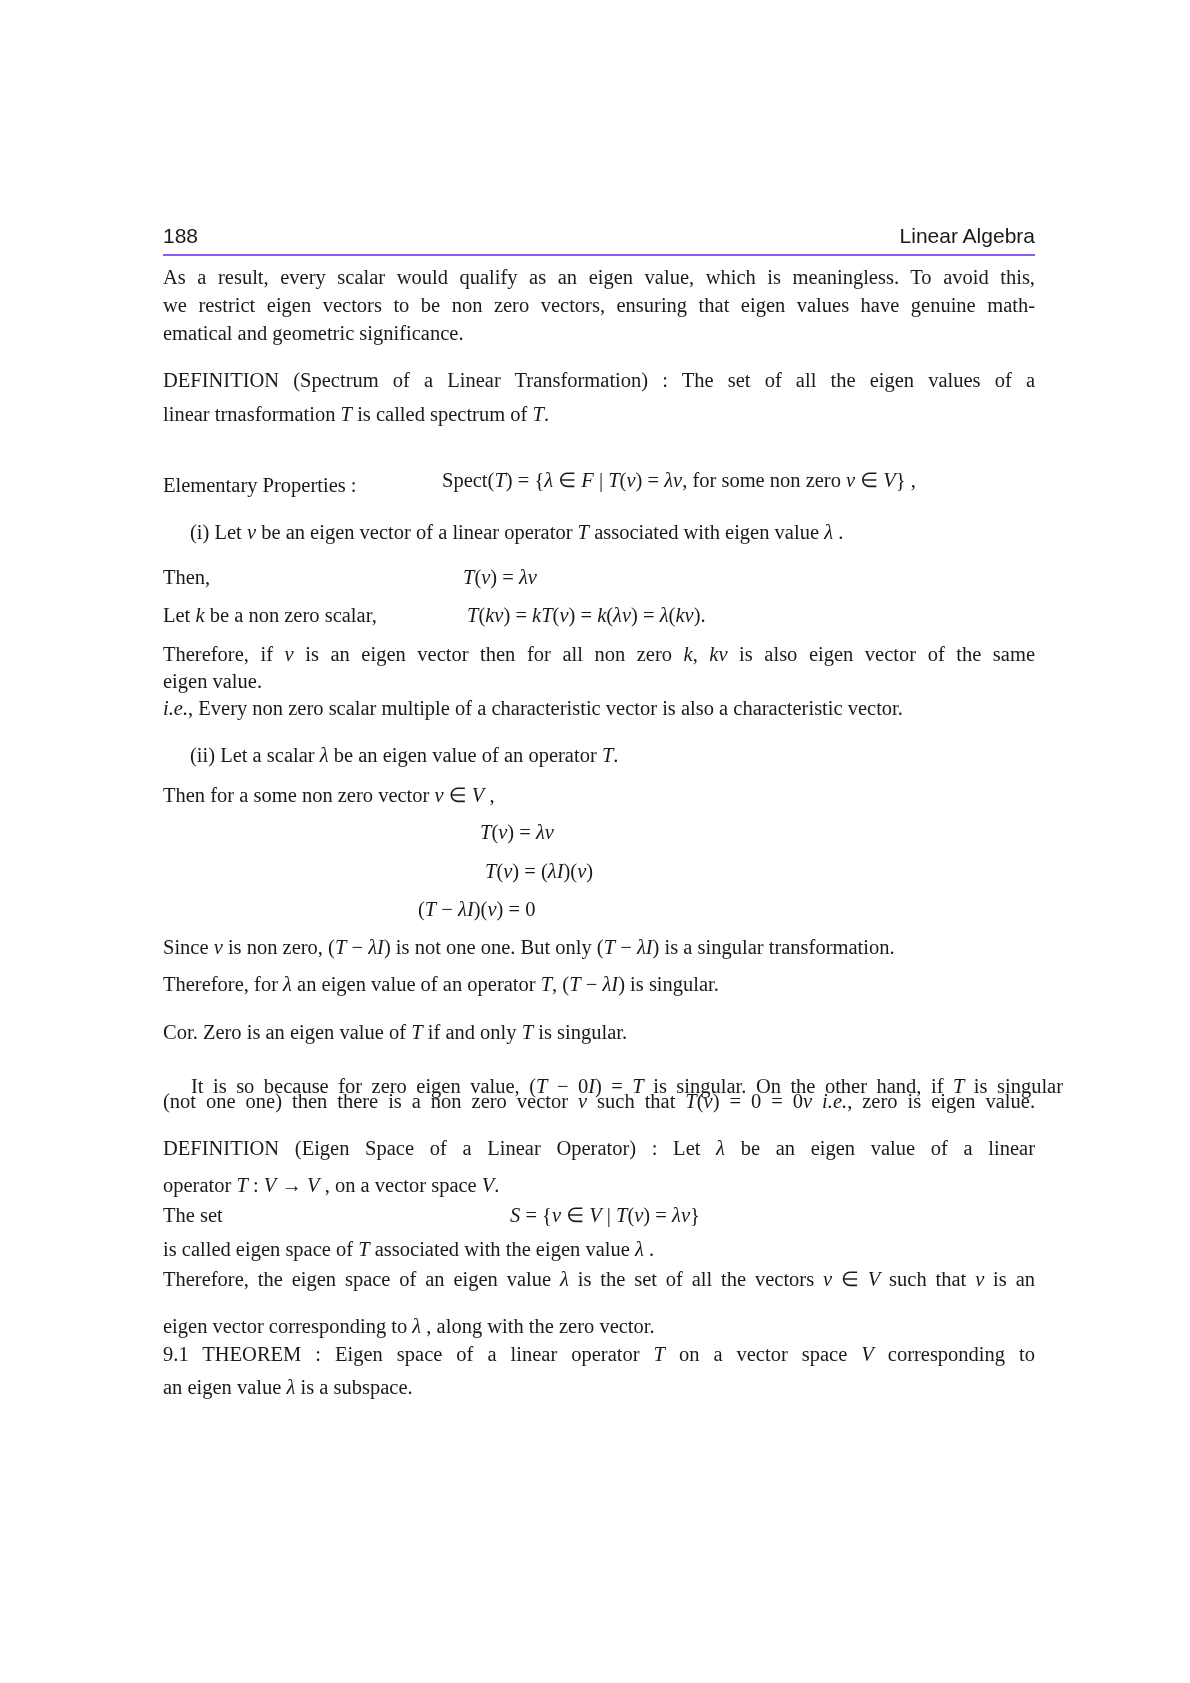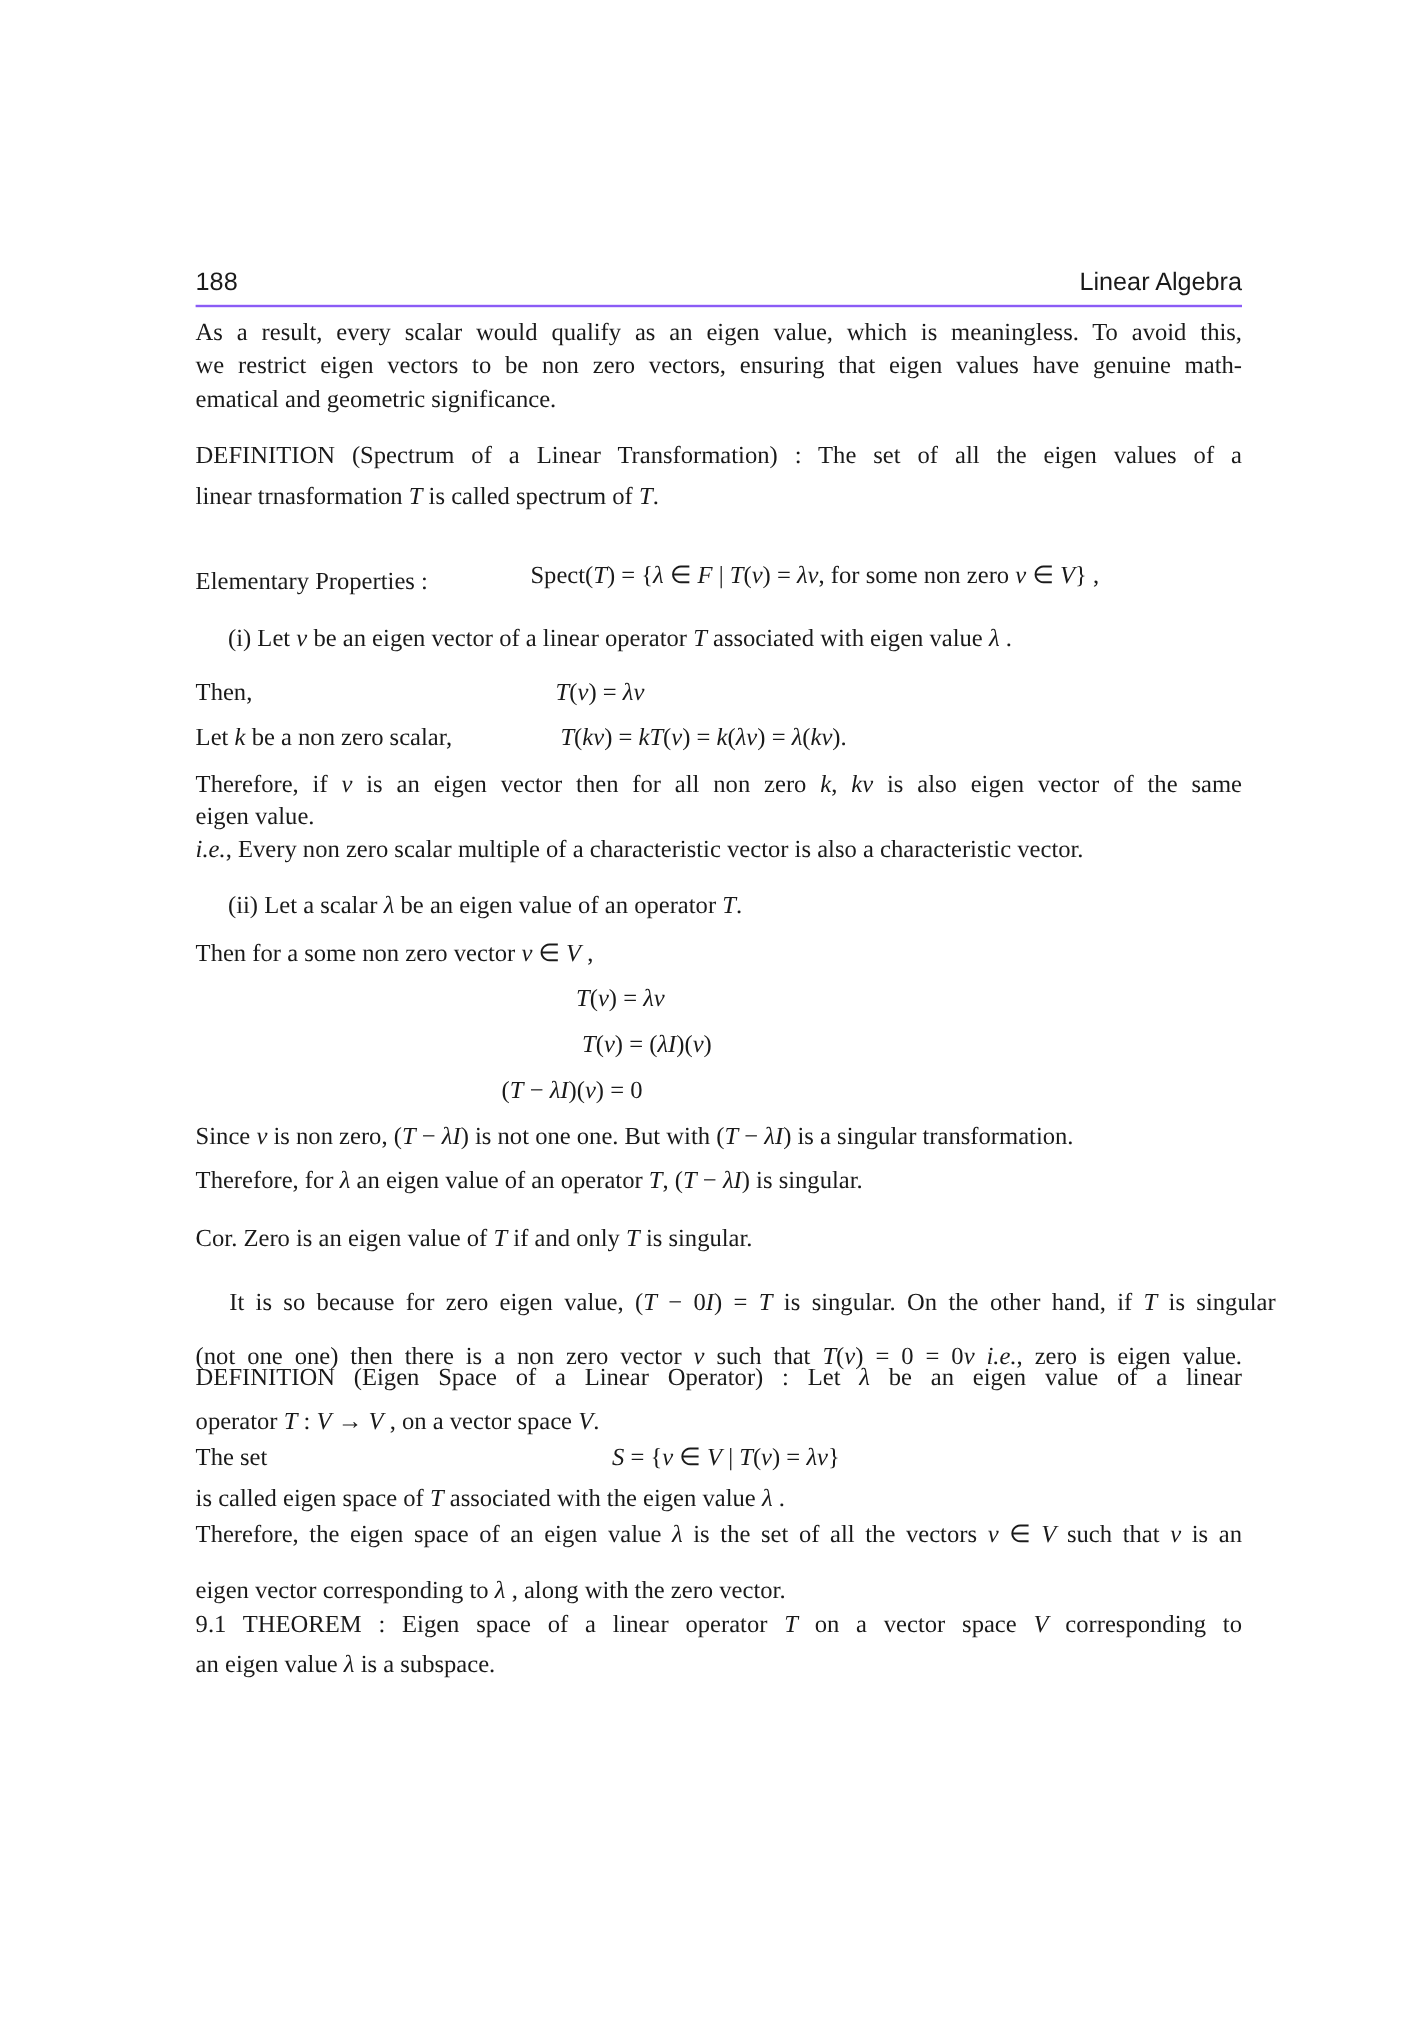--- a/index.html
+++ b/index.html
@@ -36,25 +36,25 @@
     <div class="line" style="top: 601px;"><span>Let </span><i>k</i><span> be a non zero scalar,</span></div>
     <div class="line" style="top: 601px; left: 467px; width: auto;"><i>T</i><span>(</span><i>kv</i><span>) = </span><i>kT</i><span>(</span><i>v</i><span>) = </span><i>k</i><span>(</span><i>λv</i><span>) = </span><i>λ</i><span>(</span><i>kv</i><span>).</span></div>
     <div class="line just" style="top: 640px;"><span>Therefore, if </span><i>v</i><span> is an eigen vector then for all non zero </span><i>k</i><span>,  </span><i>kv</i><span>  is also eigen vector of the same</span></div>
     <div class="line" style="top: 667px;"><span>eigen value.</span></div>
     <div class="line" style="top: 694px;"><i>i.e.</i><span>, Every non zero scalar multiple of a characteristic vector is also a characteristic vector.</span></div>
     <div class="line" style="top: 741px; left: 190px; width: auto;"><span>(ii) Let a scalar  </span><i>λ</i><span>  be an eigen value of an operator </span><i>T</i><span>.</span></div>
     <div class="line" style="top: 781px;"><span>Then for a some non zero vector  </span><i>v</i><span> ∈ </span><i>V</i><span> ,</span></div>
     <div class="line" style="top: 818px; left: 480px; width: auto;"><i>T</i><span>(</span><i>v</i><span>) = </span><i>λv</i></div>
     <div class="line" style="top: 857px; left: 485px; width: auto;"><i>T</i><span>(</span><i>v</i><span>) = (</span><i>λI</i><span>)(</span><i>v</i><span>)</span></div>
     <div class="line" style="top: 895px; left: 418px; width: auto;"><span>(</span><i>T</i><span> − </span><i>λI</i><span>)(</span><i>v</i><span>) = 0</span></div>
-    <div class="line" style="top: 933px;"><span>Since </span><i>v</i><span> is non zero,  (</span><i>T</i><span> − </span><i>λI</i><span>)  is not one one. But with  (</span><i>T</i><span> − </span><i>λI</i><span>)  is a singular transformation.</span></div>
+    <div class="line" style="top: 933px;"><span>Since </span><i>v</i><span> is non zero,  (</span><i>T</i><span> − </span><i>λI</i><span>)  is not one one. But only  (</span><i>T</i><span> − </span><i>λI</i><span>)  is a singular transformation.</span></div>
     <div class="line" style="top: 970px;"><span>Therefore, for  </span><i>λ</i><span>  an eigen value of an operator </span><i>T</i><span>,  (</span><i>T</i><span> − </span><i>λI</i><span>)  is singular.</span></div>
     <div class="line" style="top: 1018px;"><b>Cor</b><span>. Zero is an eigen value of </span><i>T</i><span> if and only </span><i>T</i><span> is singular.</span></div>
     <div class="line just" style="top: 1072px; margin-left: 28px;"><span>It is so because for zero eigen value,  (</span><i>T</i><span> − 0</span><i>I</i><span>) = </span><i>T</i><span>  is singular. On the other hand, if </span><i>T</i><span> is singular</span></div>
-    <div class="line just" style="top: 1087px; margin-top: 30px;"><span>(not one one) then there is a non zero vector </span><i>v</i><span> such that  </span><i>T</i><span>(</span><i>v</i><span>) = 0 = 0</span><i>v</i><span>  </span><i>i.e.</i><span>, zero is eigen value.</span></div>
+    <div class="line just" style="top: 1087px;"><span>(not one one) then there is a non zero vector </span><i>v</i><span> such that  </span><i>T</i><span>(</span><i>v</i><span>) = 0 = 0</span><i>v</i><span>  </span><i>i.e.</i><span>, zero is eigen value.</span></div>
     <div class="line just" style="top: 1134px;"><b>DEFINITION (Eigen Space of a Linear Operator)</b><span> : Let  </span><i>λ</i><span> be an eigen value of a linear</span></div>
     <div class="line" style="top: 1171px;"><span>operator  </span><i>T</i><span> : </span><i>V</i><span> → </span><i>V</i><span> , on a vector space </span><i>V</i><span>.</span></div>
     <div class="line" style="top: 1201px;"><span>The set</span></div>
     <div class="line" style="top: 1201px; left: 510px; width: auto;"><i>S</i><span> = {</span><i>v</i><span> ∈ </span><i>V</i><span> | </span><i>T</i><span>(</span><i>v</i><span>) = </span><i>λv</i><span>}</span></div>
     <div class="line" style="top: 1235px;"><span>is called eigen space of </span><i>T</i><span> associated with the eigen value  </span><i>λ</i><span> .</span></div>
     <div class="line just" style="top: 1265px;"><span>Therefore, the eigen space of an eigen value  </span><i>λ</i><span> is the set of all the vectors  </span><i>v</i><span> ∈ </span><i>V</i><span>  such that </span><i>v</i><span> is an</span></div>
     <div class="line" style="top: 1296px; margin-top: 16px;"><span>eigen vector corresponding to </span><i>λ</i><span> , along with the zero vector.</span></div>
     <div class="line just" style="top: 1340px;"><b>9.1</b><span>        </span><b>THEOREM</b><span> : Eigen space of a linear operator </span><i>T</i><span> on a vector space </span><i>V</i><span> corresponding to</span></div>
     <div class="line" style="top: 1373px;"><span>an eigen value  </span><i>λ</i><span>  is a subspace.</span></div>
   </div>

